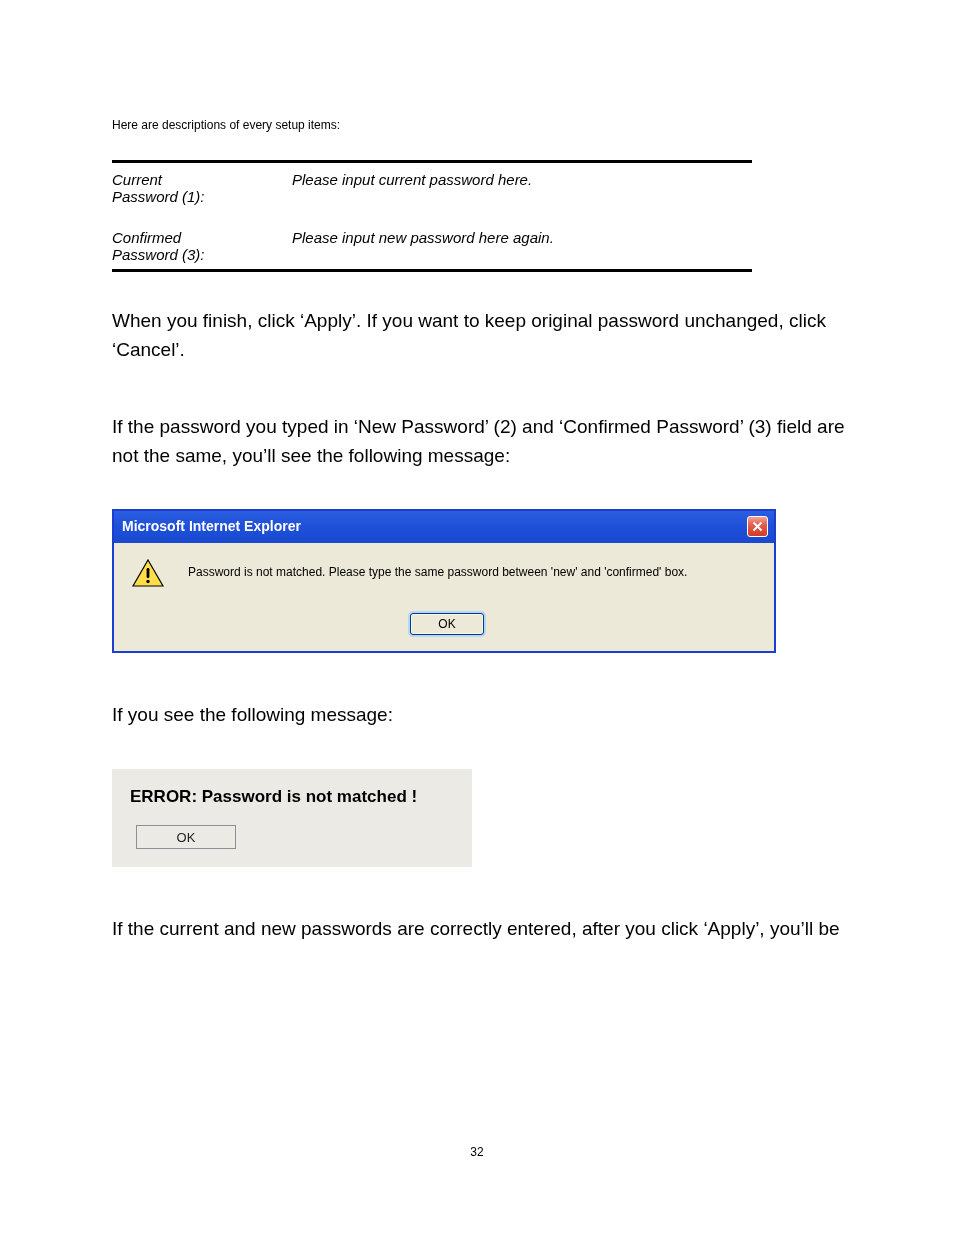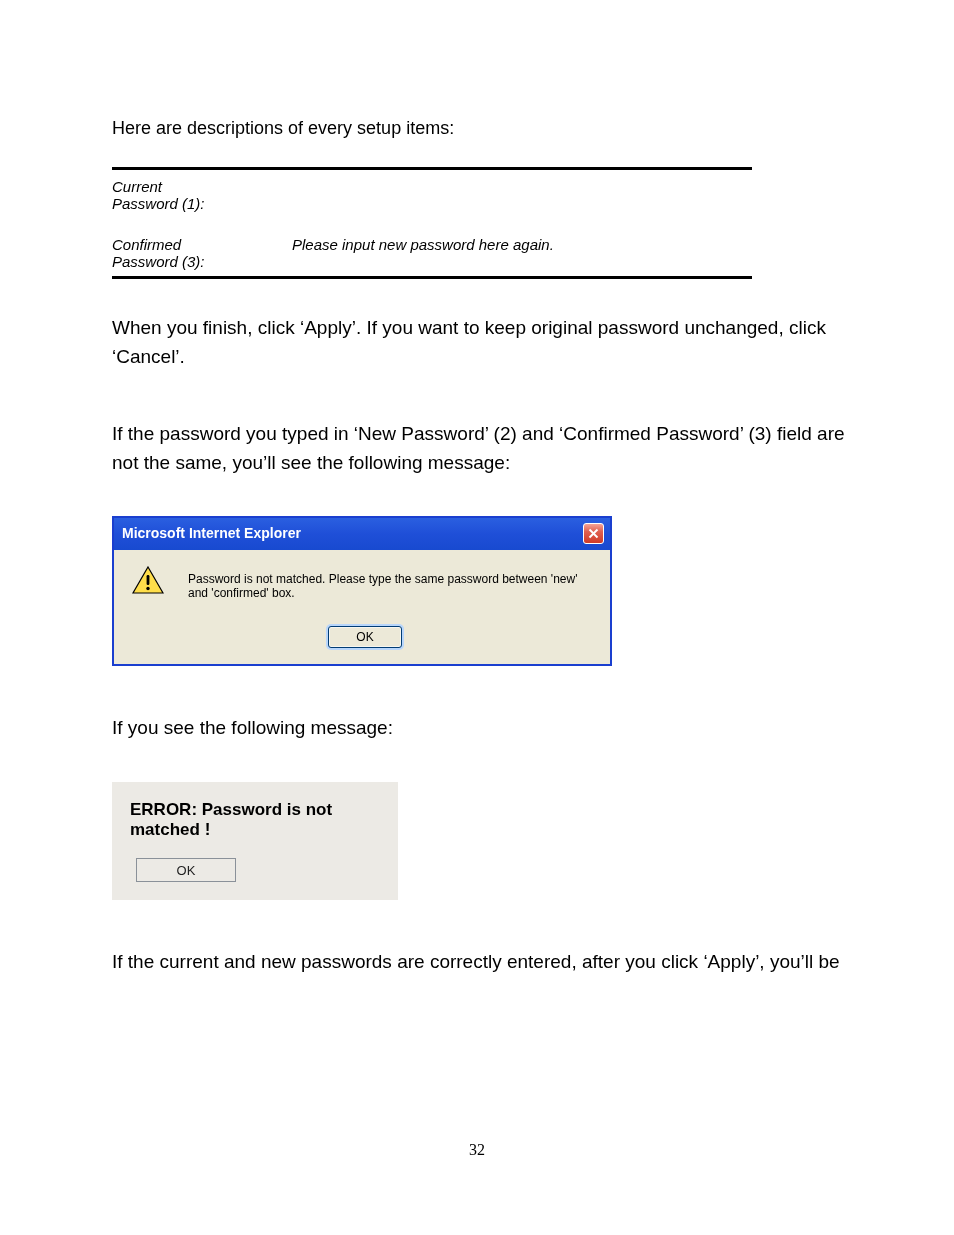--- a/index.html
+++ b/index.html
@@ -10,21 +10,21 @@
     font-family: Arial, Helvetica, sans-serif;
     width: 954px;
     height: 1235px;
     position: relative;
     color: #000;
   }
   .page {
     padding: 118px 106px 0 112px;
   }
   .intro {
-    font-size: 18px;
+    font-size: 12px;
     margin-bottom: 28px;
   }
   .defs-table {
     border-top: 3px solid #000;
     border-bottom: 3px solid #000;
     width: 640px;
     padding: 8px 0 4px 0;
     font-style: italic;
     font-size: 15px;
   }
@@ -51,21 +51,21 @@
   }
   .para2 {
     font-size: 19px;
     line-height: 1.55;
     margin-top: 47px;
   }
 
   
   .dialog1 {
     margin-top: 38px;
-    width: 500px;
+    width: 664px;
     border: 2px solid #1a3fcf;
     background: #ece9d8;
     box-shadow: 0 0 0 1px rgba(0,0,0,0);
   }
   .titlebar {
     background: linear-gradient(to bottom, #2a5fe0 0%, #1f4fd8 50%, #184ad0 100%);
     color: #fff;
     font-weight: bold;
     font-size: 14px;
     padding: 5px 6px 6px 8px;
@@ -125,21 +125,21 @@
     color: #000;
     box-shadow: inset 0 0 0 1px rgba(255,255,255,0.6), 0 0 0 2px #b8d6fb;
     display: flex;
     align-items: center;
     justify-content: center;
   }
 
   
   .dialog2 {
     margin-top: 40px;
-    width: 286px;
+    width: 360px;
     background: #eceae5;
     padding: 18px 12px 18px 18px;
   }
   .dialog2-title {
     font-weight: bold;
     font-size: 17px;
     font-family: Arial, sans-serif;
     color: #000;
     margin-bottom: 18px;
   }
@@ -156,37 +156,38 @@
     justify-content: center;
     margin-left: 6px;
   }
 
   .page-num {
     position: absolute;
     bottom: 76px;
     left: 0;
     width: 100%;
     text-align: center;
-    font-family: Liberation Serif, serif;
-    font-size: 16px;
+    font-family: Liberation Sans, sans-serif;
+    font-size: 12px;
   }
 </style>
 </head>
 <body>
 
 <div class="page">
 
   <div class="intro">Here are descriptions of every setup items:</div>
 
   <div class="defs-table">
     <div class="def-row">
       <div class="def-term">
         <div>Current</div>
         <div>Password (1):</div>
       </div>
+      <div class="def-desc">Please input current password here.</div>
     </div>
     <div class="def-row">
       <div class="def-term">
         <div>Confirmed</div>
         <div>Password (3):</div>
       </div>
       <div class="def-desc">Please input new password here again.</div>
     </div>
   </div>
 

